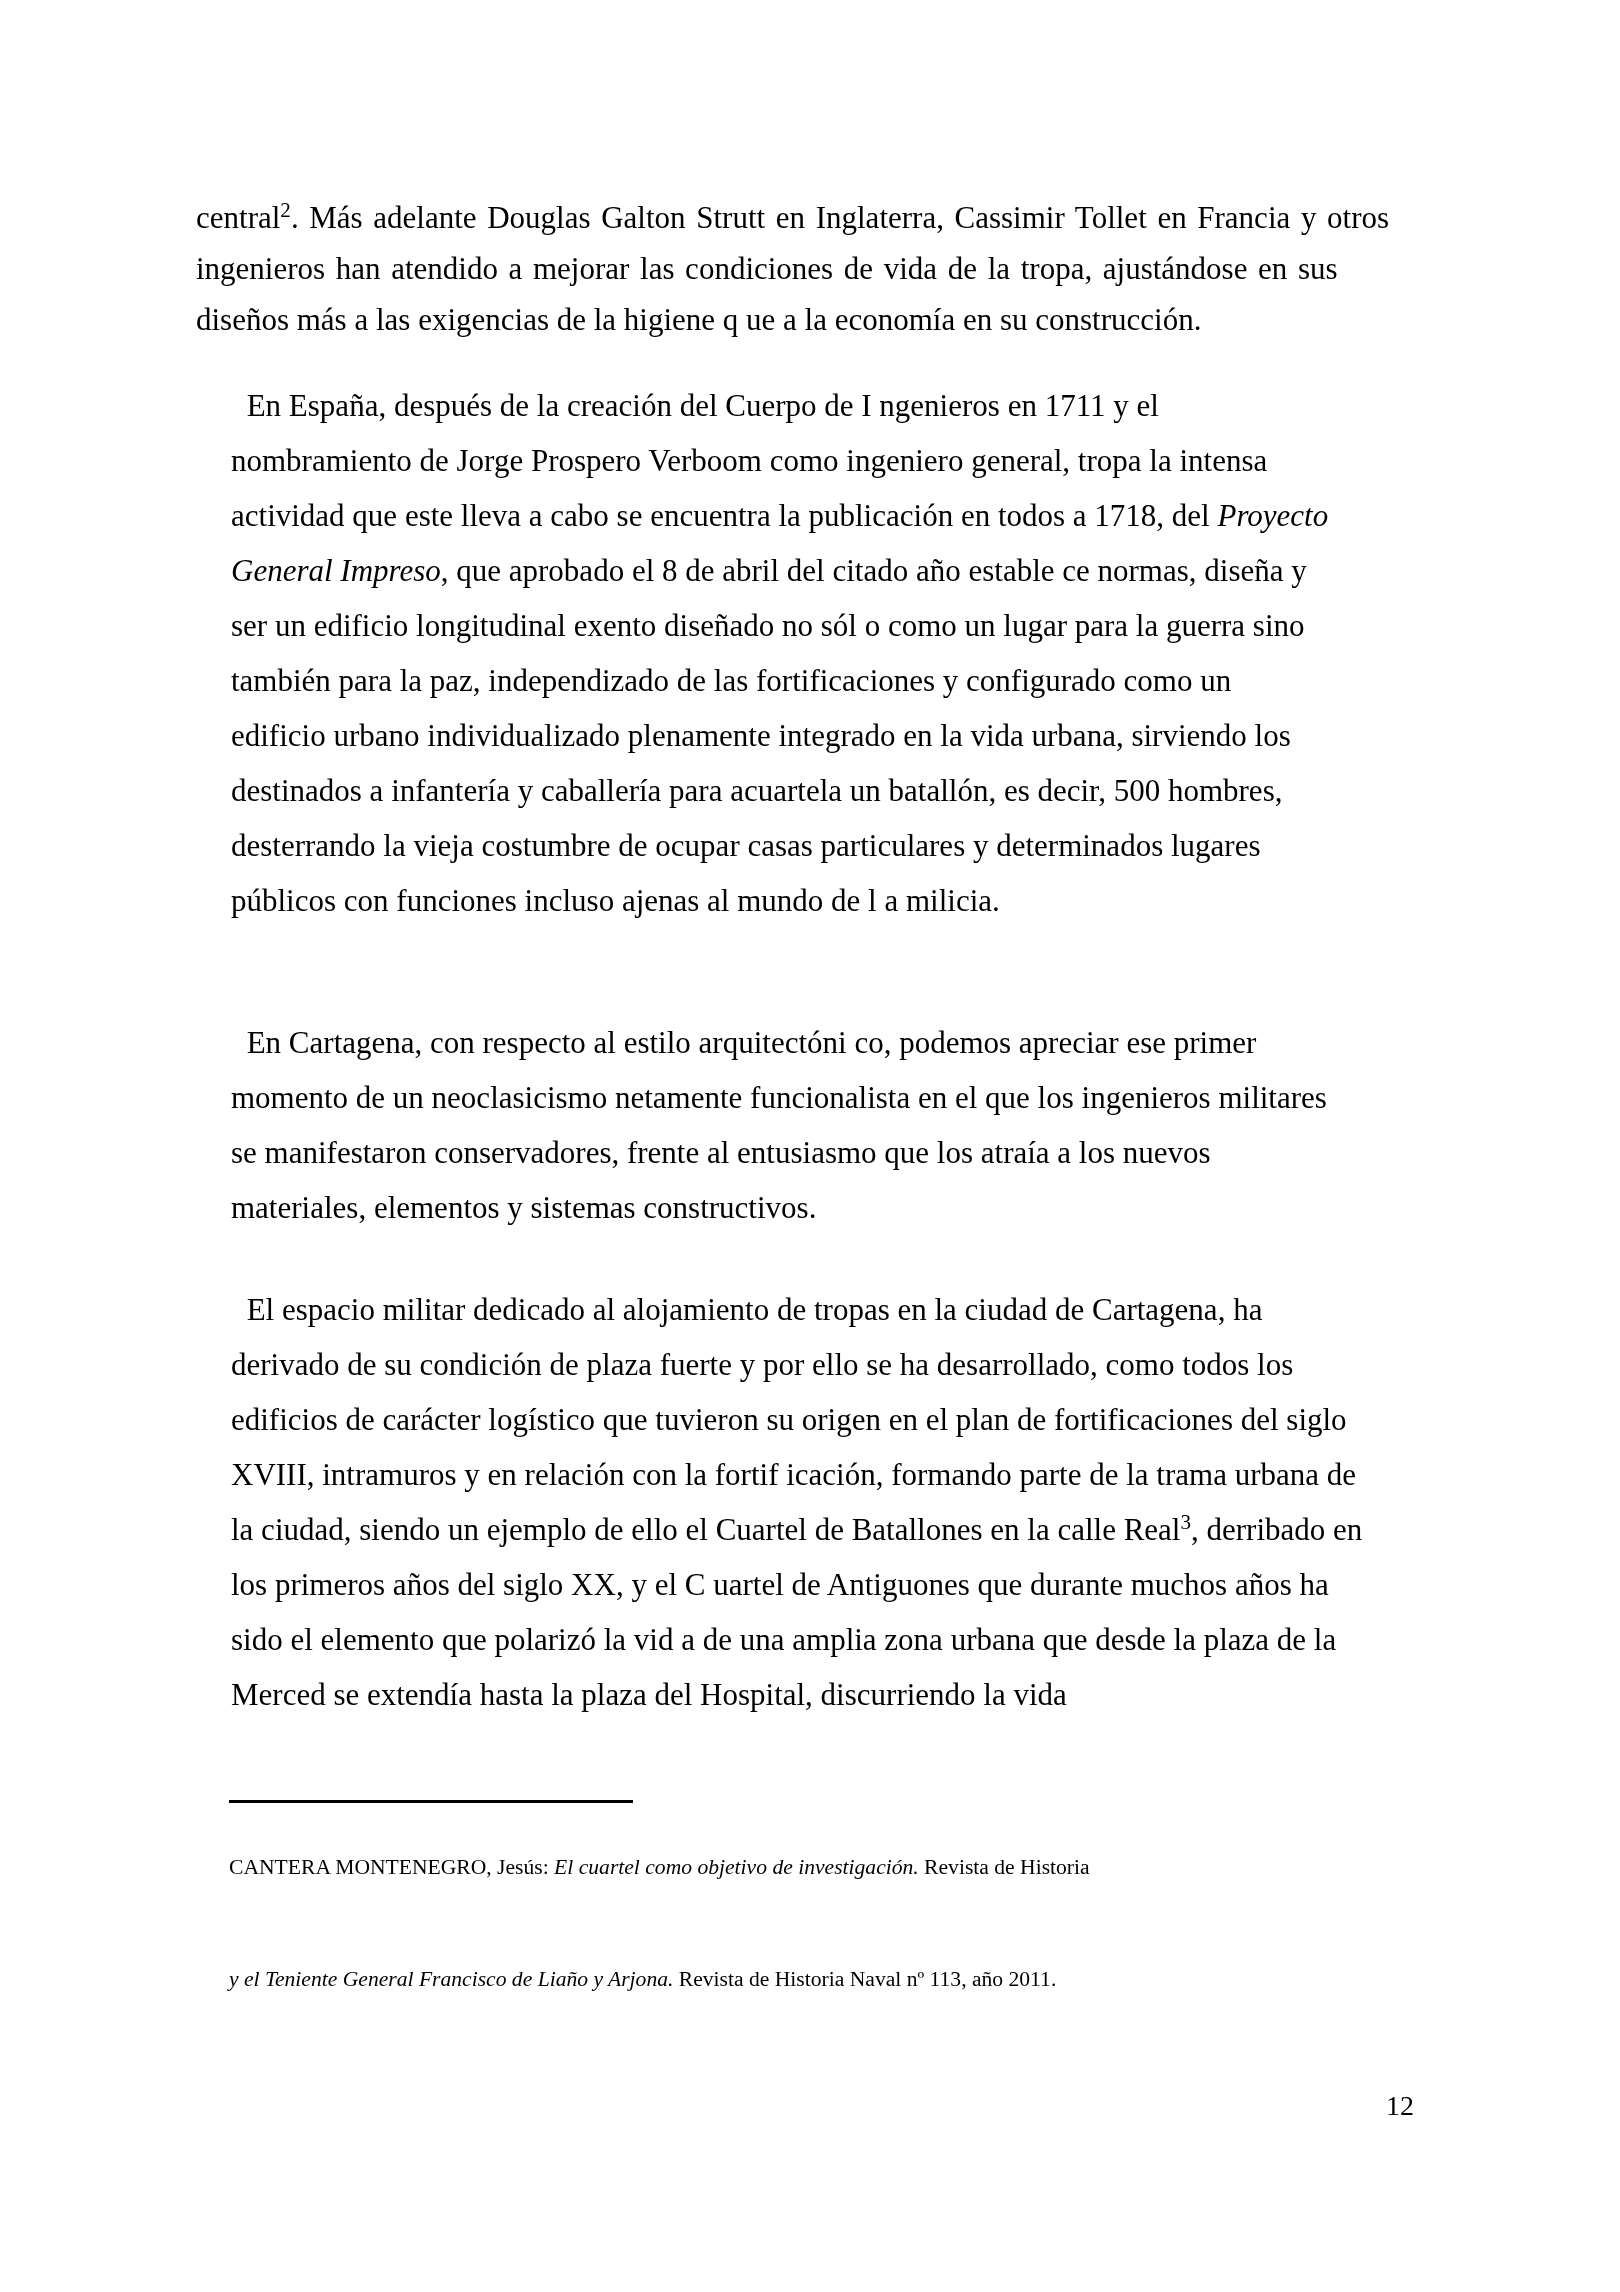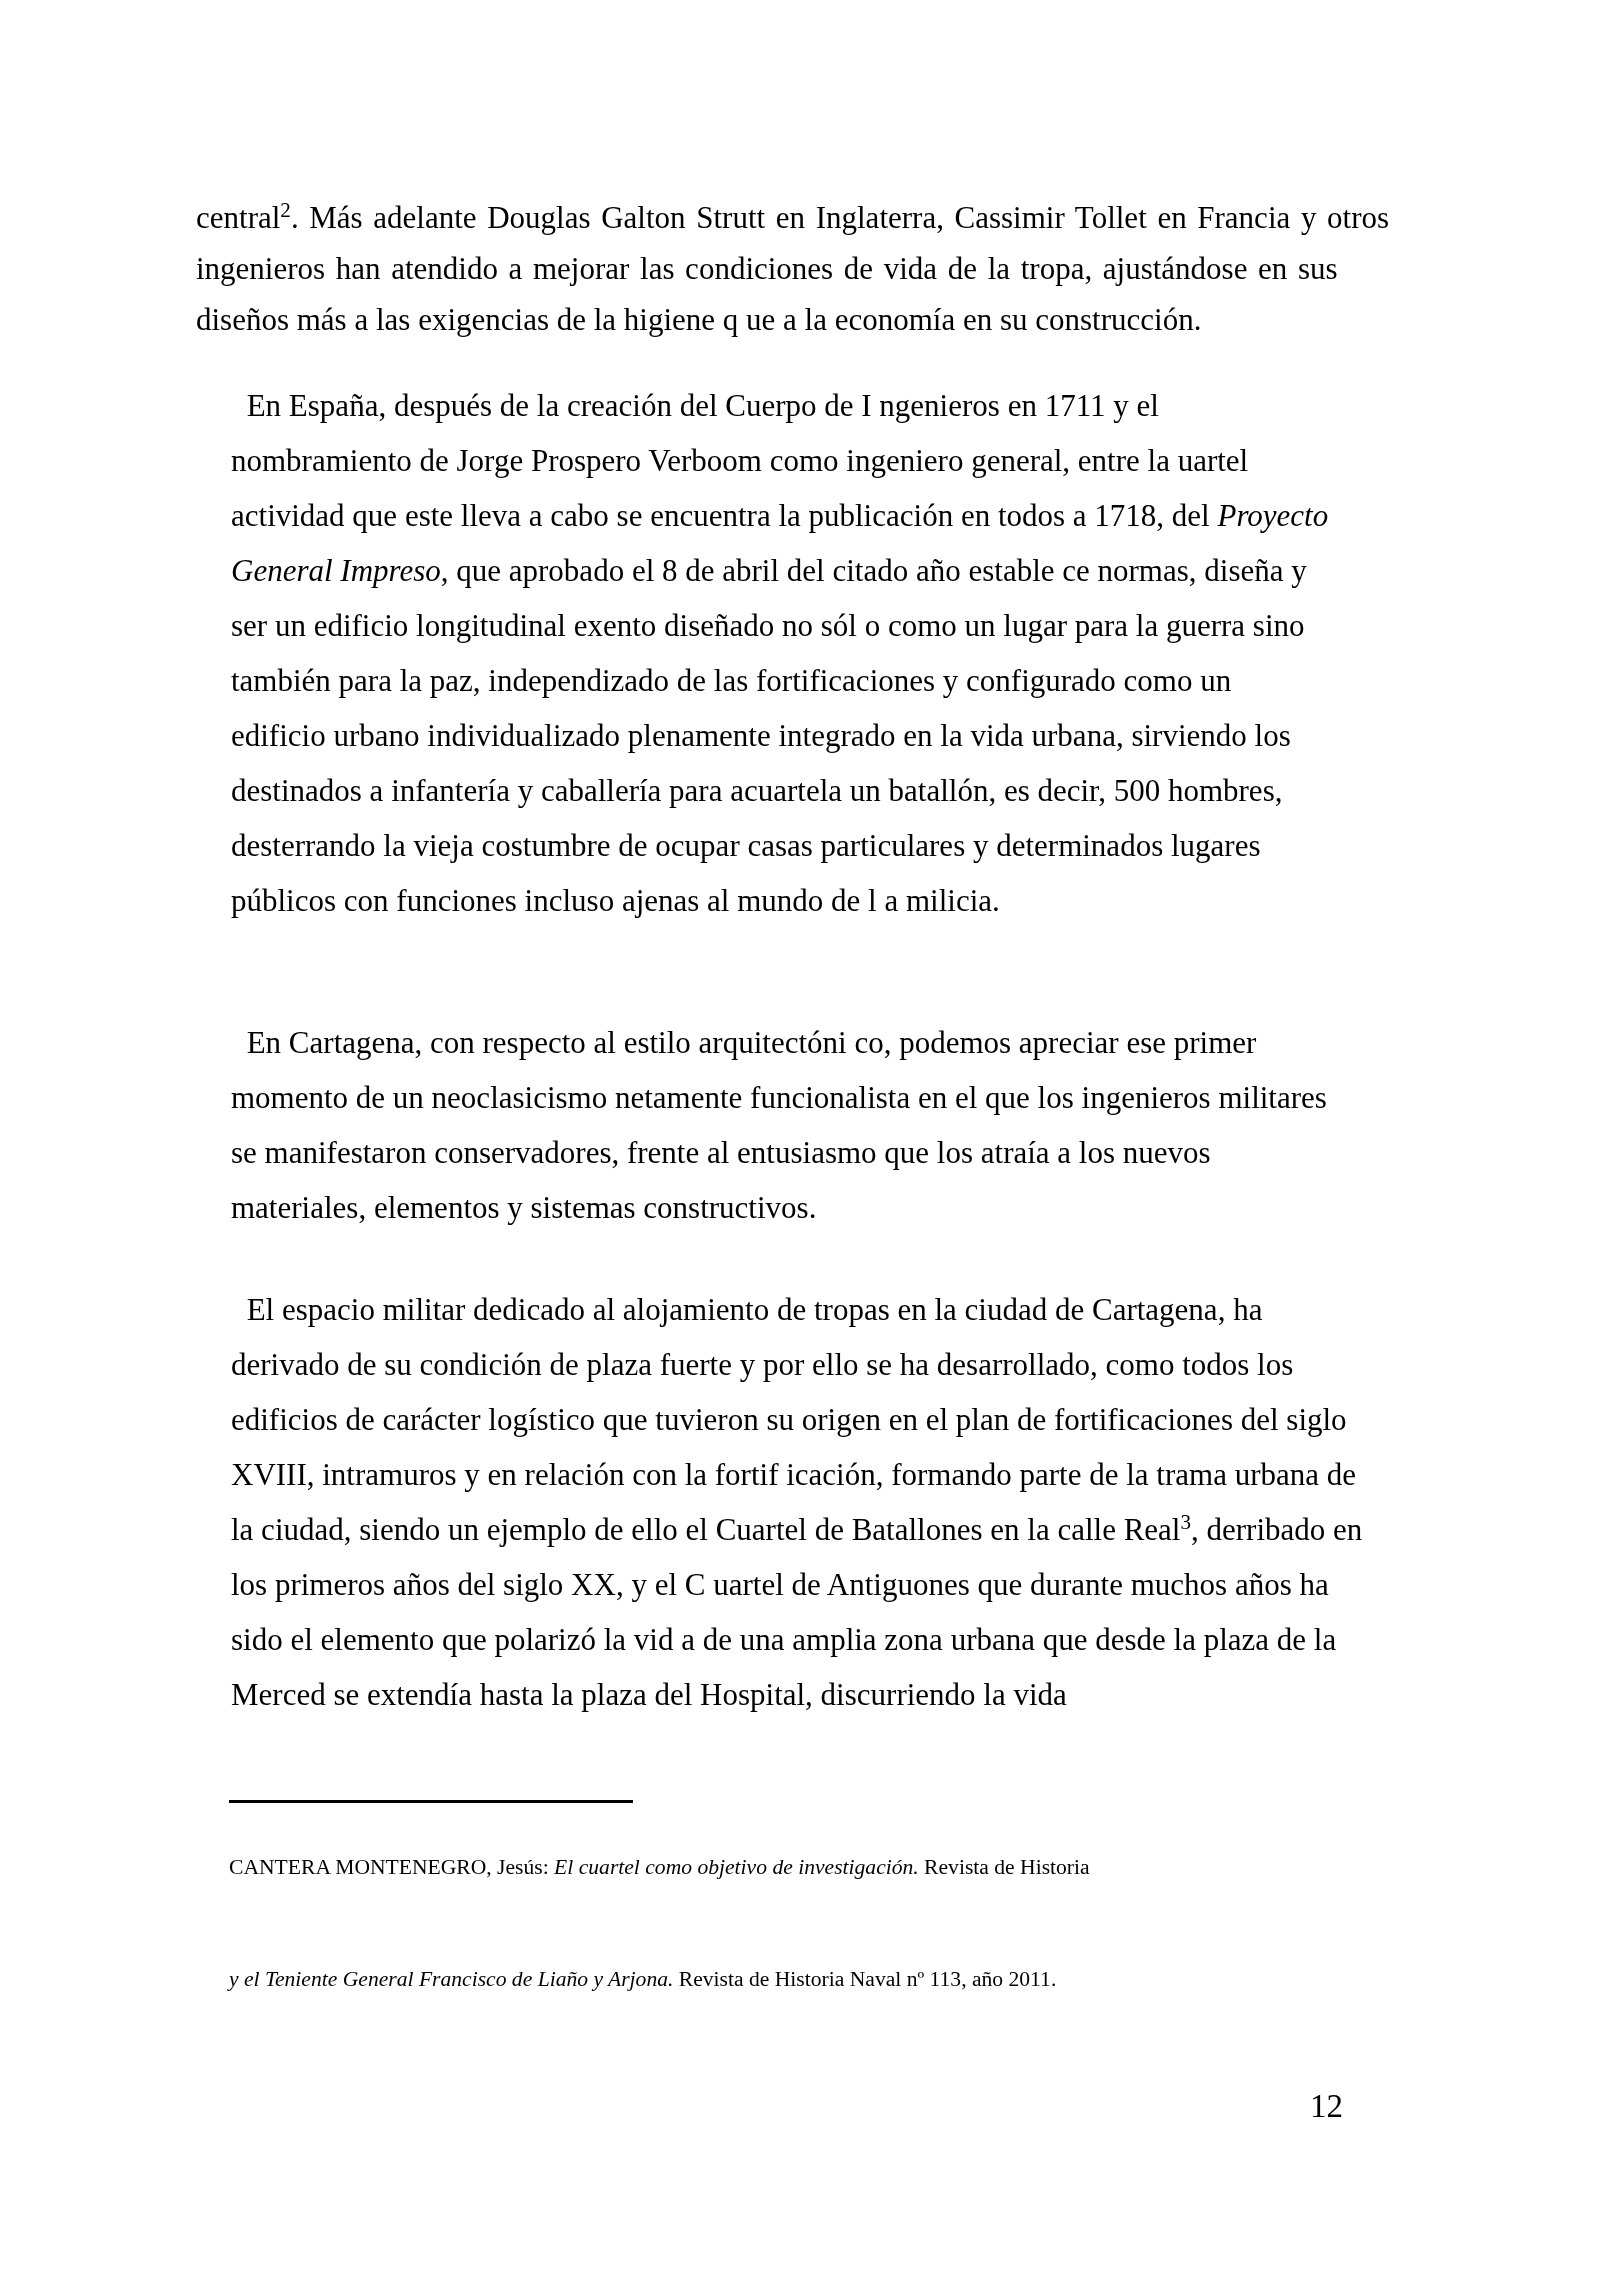--- a/index.html
+++ b/index.html
@@ -28,36 +28,36 @@
     position: absolute;
     left: 229px; top: 1800px;
     width: 404px; height: 2.9px;
     background: #000000;
   }
   .footnote { position: absolute; font-size: 21.6px; white-space: nowrap; }
   .fn1 { left: 229px; top: 1852px; }
   .fn1 .line { line-height: 30px; }
   .fn2 { left: 229px; top: 1962px; }
   .fn2 .line { line-height: 35px; }
-  .page-num { position: absolute; left: 1310px; top: 2088px; font-size: 33px; line-height: 36px; }
+  .page-num { position: absolute; left: 1386px; top: 2088px; font-size: 28px; line-height: 36px; }
 </style>
 </head>
 <body>
 
 <div class="page">
 
   <div class="para p1">
     <div class="line wide"><span>central</span><span class="sup">2</span><span>. Más adelante Douglas Galton Strutt en Inglaterra, Cassimir Tollet en Francia y otros</span></div>
     <div class="line wide">ingenieros han atendido a mejorar las condiciones de vida de la tropa, ajustándose en sus</div>
     <div class="line">diseños más a las exigencias de la higiene q ue a la economía en su construcción.</div>
   </div>
 
   <div class="para p2">
     <div class="line indent">En España, después de la creación del Cuerpo de I ngenieros en 1711 y el</div>
-    <div class="line">nombramiento de Jorge Prospero Verboom como ingeniero general, entre la uartel</div>
+    <div class="line">nombramiento de Jorge Prospero Verboom como ingeniero general, tropa la intensa</div>
     <div class="line"><span>actividad que este lleva a cabo se encuentra la publicación en todos a 1718, del </span><span class="i">Proyecto</span></div>
     <div class="line"><span class="i">General Impreso</span><span>, que aprobado el 8 de abril del citado año estable ce normas, diseña y</span></div>
     <div class="line">ser un edificio longitudinal exento diseñado no sól o como un lugar para la guerra sino</div>
     <div class="line">también para la paz, independizado de las fortificaciones y configurado como un</div>
     <div class="line">edificio urbano individualizado plenamente integrado en la vida urbana, sirviendo los</div>
     <div class="line">destinados a infantería y caballería para acuartela un batallón, es decir, 500 hombres,</div>
     <div class="line">desterrando la vieja costumbre de ocupar casas particulares y determinados lugares</div>
     <div class="line">públicos con funciones incluso ajenas al mundo de l a milicia.</div>
   </div>
 

